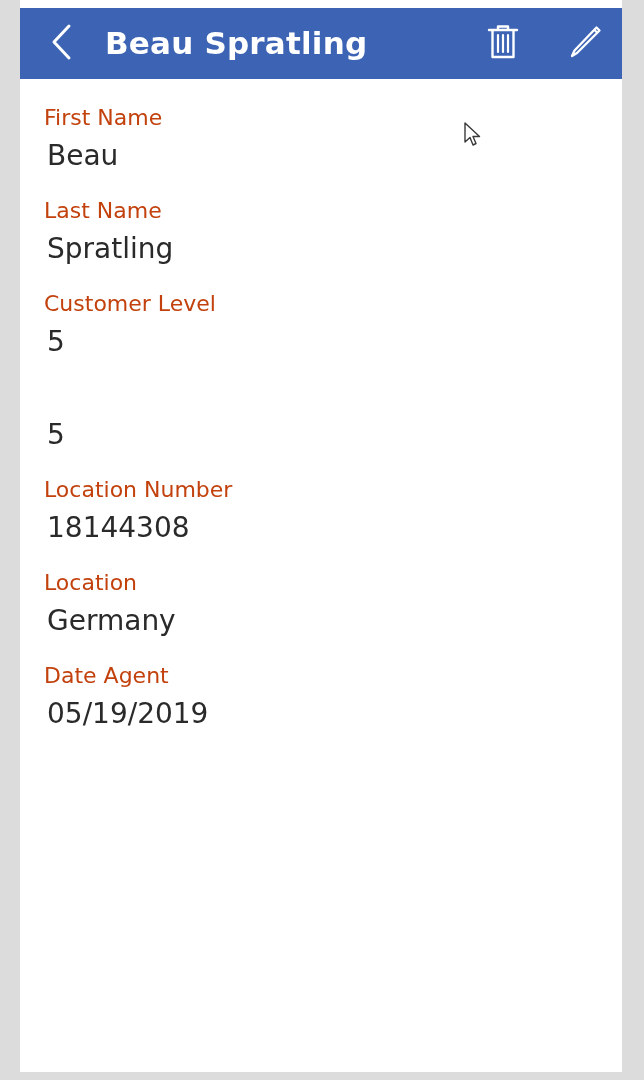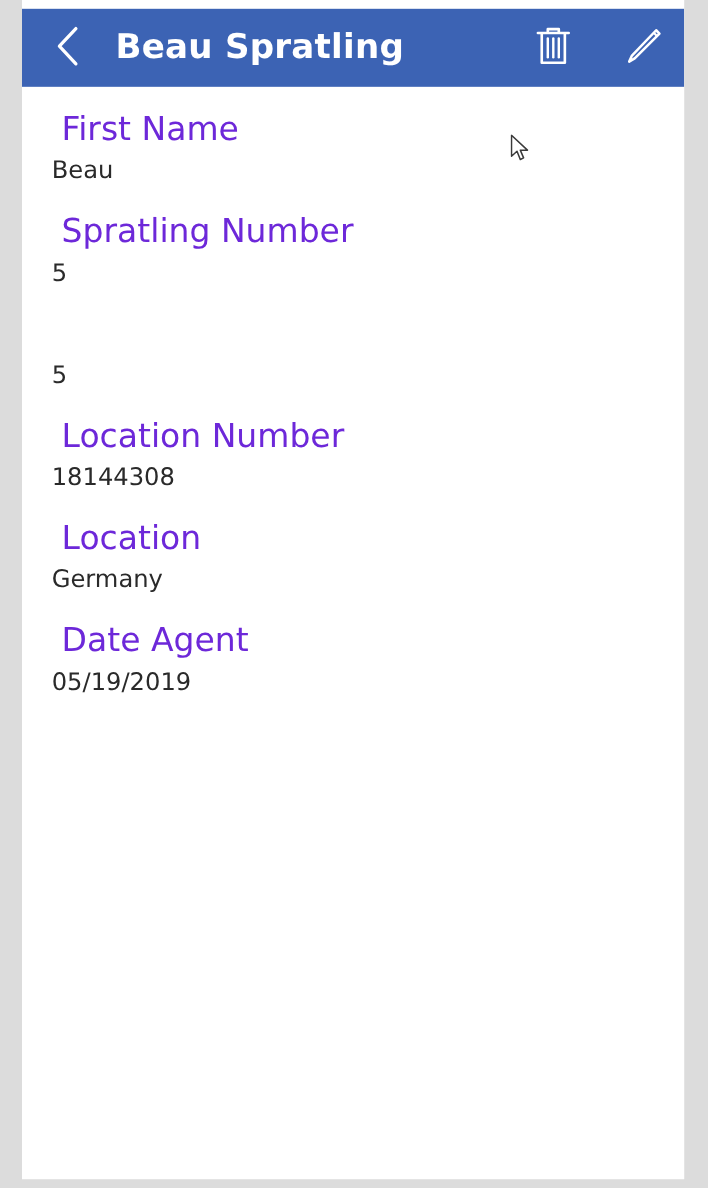--- a/index.html
+++ b/index.html
@@ -87,33 +87,33 @@
     box-sizing: border-box;
   }
 
   .field-row {
     height: 93px;
     position: relative;
   }
 
   .field-label {
     position: absolute;
-    left: 36px;
+    left: 24px;
     top: 0;
-    font-size: 30px;
-    color: #6d28d9;
+    font-size: 22px;
+    color: #c2410c;
     line-height: 34px;
     white-space: nowrap;
   }
 
   .field-value {
     position: absolute;
     left: 27px;
     top: 38px;
-    font-size: 22px;
+    font-size: 28px;
     color: #2a2a2a;
     line-height: 34px;
     white-space: nowrap;
   }
 
   
   #mouse-cursor {
     position: absolute;
     left: 464px;
     top: 122px;
@@ -163,23 +163,27 @@
 
   </div>
 
   <div id="detail-list">
 
     <div class="field-row">
       <div class="field-label">First Name</div>
       <div class="field-value">Beau</div>
     </div>
 
-
-    <div class="field-row">
-      <div class="field-label">Spratling Number</div>
+    <div class="field-row">
+      <div class="field-label">Last Name</div>
+      <div class="field-value">Spratling</div>
+    </div>
+
+    <div class="field-row">
+      <div class="field-label">Customer Level</div>
       <div class="field-value">5</div>
     </div>
 
     <div class="field-row">
       <div class="field-value">5</div>
     </div>
 
     <div class="field-row">
       <div class="field-label">Location Number</div>
       <div class="field-value">18144308</div>

